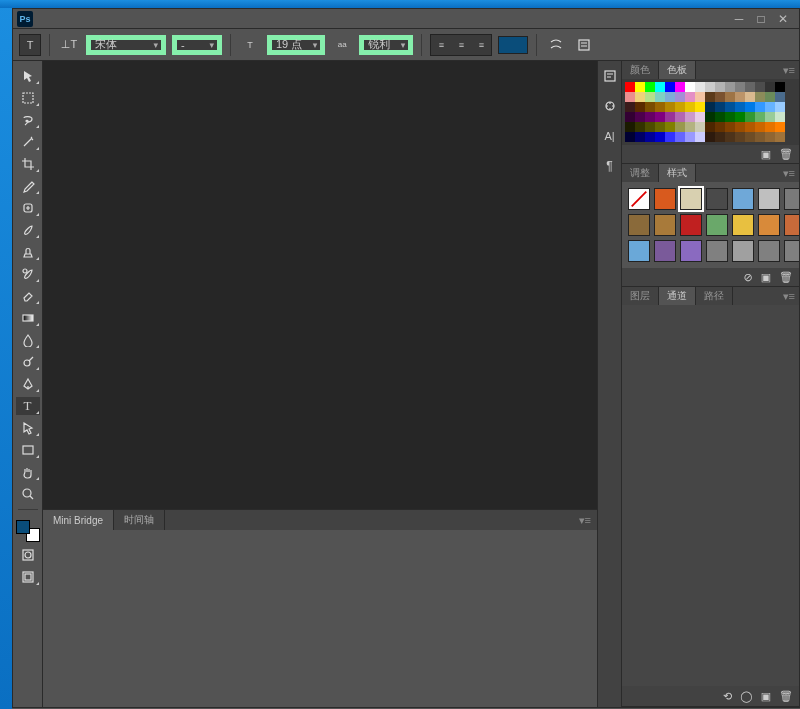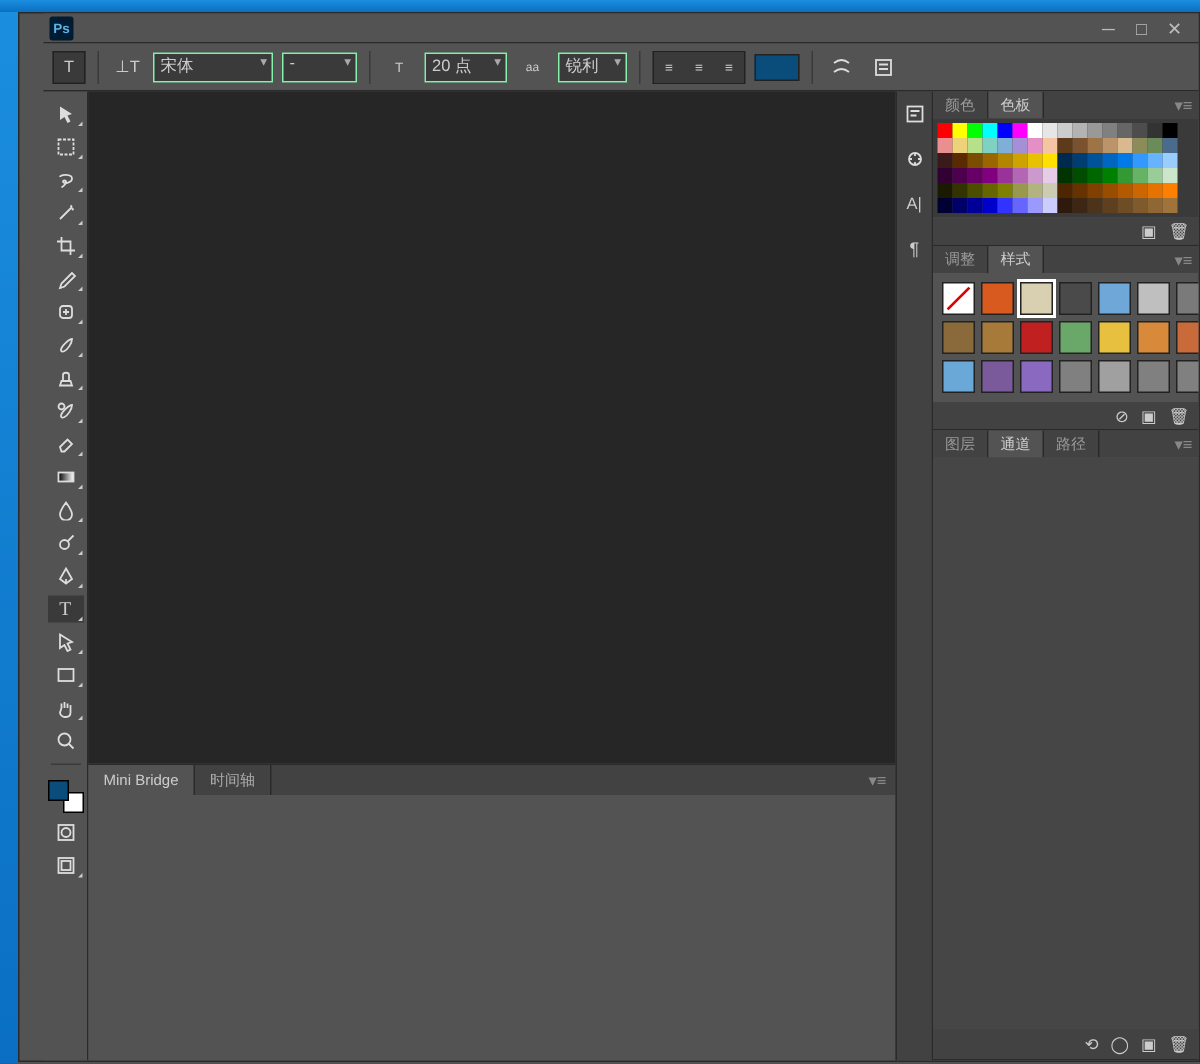--- a/index.html
+++ b/index.html
@@ -1,35 +1,35 @@
 <!DOCTYPE html>
 <html><head>
 <meta charset="utf-8">
 <style>
 * { margin:0; padding:0; box-sizing:border-box; font-family:"Microsoft YaHei",sans-serif; font-size:11px; color:#ccc; user-select:none; }
 body { background:#535353; width:800px; height:709px; position:relative; overflow:hidden; display:flex; flex-direction:column; }
 
 .desktop-strip { position:absolute; left:0; top:0; width:12px; height:709px; background:linear-gradient(#1b8ee0,#0a6fc2); z-index:0; }
 .desktop-top { position:absolute; left:0; top:0; width:800px; height:8px; background:linear-gradient(#1b8ee0,#0a6fc2); z-index:0; }
 
-.app { position:absolute; left:12px; top:8px; width:788px; height:700px; background:#535353; display:flex; flex-direction:column; border:1px solid #2a2a2a;padding-left:16px; }
+.app { position:absolute; left:12px; top:8px; width:788px; height:700px; background:#535353; display:flex; flex-direction:column; border:1px solid #2a2a2a; }
 
 
 .titlebar { height:20px; background:#535353; display:flex; align-items:center; padding:0 4px; border-bottom:1px solid #2a2a2a; }
 .ps-logo { width:16px; height:16px; background:#001c33; color:#5fb3e8; display:flex; align-items:center; justify-content:center; font-weight:bold; font-size:9px; border-radius:2px; margin-right:6px; }
 .menu { display:flex; gap:2px; }
 .menu span { padding:2px 6px; cursor:default; }
 .winbtns { margin-left:auto; display:flex; gap:10px; padding-right:6px; }
 .winbtn { width:12px; height:12px; display:flex; align-items:center; justify-content:center; color:#bbb; font-size:12px; }
 
 
 .optbar { height:32px; background:#535353; display:flex; align-items:center; padding:0 6px; gap:6px; border-bottom:1px solid #2a2a2a; }
 .optbar .iconbtn { width:22px; height:22px; display:flex; align-items:center; justify-content:center; background:transparent; border:1px solid transparent; }
 .optbar .iconbtn.active { background:#3a3a3a; border:1px solid #222; }
-.optbar select, .optbar .dd { background:#3a3a3a; border:1px solid #86efac; color:#ccc; height:20px; padding:0 18px 0 4px; position:relative; min-width:60px; display:flex; }
+.optbar select, .optbar .dd { background:#3a3a3a; border:5px solid #86efac; color:#ccc; height:20px; padding:0 18px 0 4px; position:relative; min-width:60px; display:flex; align-items:center; }
 .dd::after { content:"▾"; position:absolute; right:3px; font-size:9px; color:#aaa; }
 .align-grp { display:flex; gap:0; border:1px solid #222; }
 .align-grp .ab { width:20px; height:20px; background:#3a3a3a; display:flex; align-items:center; justify-content:center; font-size:9px; }
 .colorsw { width:30px; height:18px; background:#0a4d7a; border:1px solid #222; }
 .sep { width:1px; height:22px; background:#3a3a3a; margin:0 2px; }
 
 
 .main { flex:1; display:flex; overflow:hidden; }
 .toolcol { width:30px; background:#535353; display:flex; flex-direction:column; align-items:center; padding-top:6px; gap:4px; border-right:1px solid #2a2a2a; }
 .tool { width:24px; height:18px; display:flex; align-items:center; justify-content:center; position:relative; color:#ddd; }
@@ -93,21 +93,21 @@
       </div>
     <div class="dd" style="min-width:80px">
         <span>宋体</span>
       </div>
     <div class="dd" style="min-width:50px">
         <span>-</span>
       </div>
     <div class="sep"></div>
     <div class="iconbtn" style="font-size:9px">T</div>
     <div class="dd" style="min-width:55px">
-        <span>20 点</span>
+        <span>19 点</span>
       </div>
     <div class="iconbtn" style="font-size:8px">aa</div>
     <div class="dd" style="min-width:45px">
         <span>锐利</span>
       </div>
     <div class="sep"></div>
     <div class="align-grp">
       <div class="ab">≡</div>
       <div class="ab">≡</div>
       <div class="ab">≡</div>

